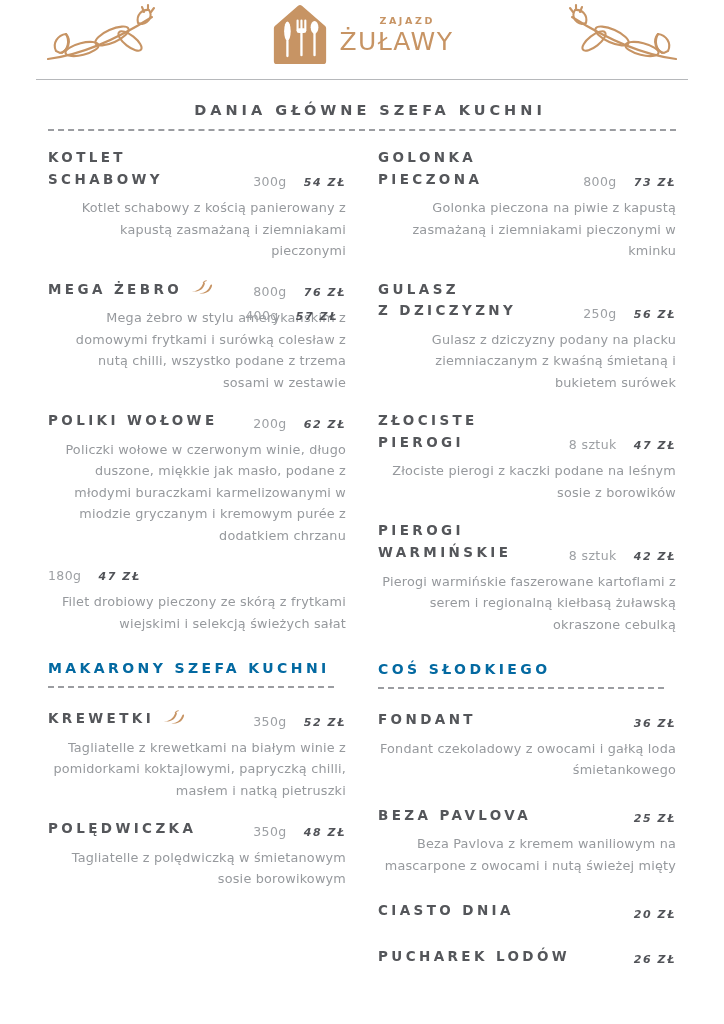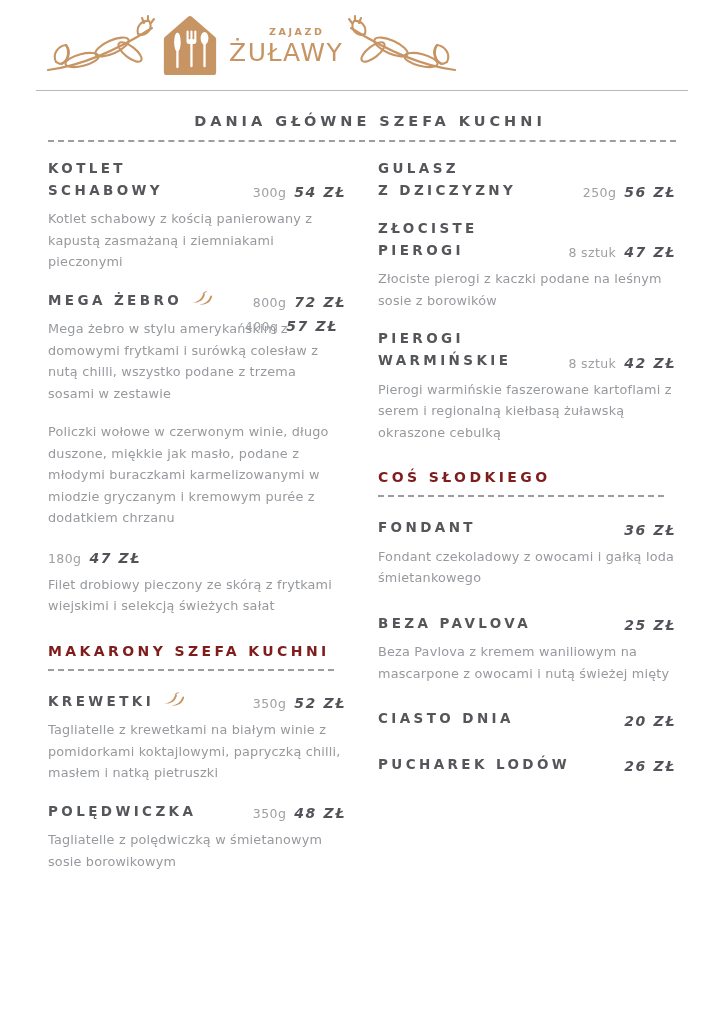--- a/index.html
+++ b/index.html
@@ -4,47 +4,47 @@
 <style>
   * { box-sizing: border-box; }
   html,body { margin:0; padding:0; }
   body {
     width:724px; height:1024px; overflow:hidden;
     background:#ffffff;
     font-family:"DejaVu Sans", sans-serif;
     display:flex; flex-direction:column;
   }
   
-  .header { display:flex; align-items:center; justify-content:flex-start; padding:12px 42px 4px; }
+  .header { display:flex; align-items:center; justify-content:space-between; padding:1px 42px 4px; }
   .ornament svg { display:block; }
   .ornament.right { transform:scaleX(-1); }
   .logo { display:flex; align-items:center; gap:9px; }
   .logo-text { color:#c79464; line-height:1; }
   .logo-top { font-size:9.5px; font-weight:bold; letter-spacing:2.6px; padding-left:40px; margin-bottom:3px; }
   .logo-main { font-size:25px; font-weight:normal; letter-spacing:1.5px; }
   .divider { border-top:1.5px solid #b6b8bb; margin:6px 36px 0; }
 
   
   .main-heading { text-align:center; font-weight:bold; font-size:14.5px; letter-spacing:4px; color:#54565a; margin-top:22px;margin-left:16px; }
   .dash-full { border-top:2px dashed #9b9da1; margin:11px 48px 0; }
-  .sub-head { font-weight:bold; font-size:14px; letter-spacing:3.4px; color:#7f1d1d; margin-top:26px; }
+  .sub-head { font-weight:bold; font-size:14px; letter-spacing:3.4px; color:#0369a1; margin-top:26px; }
   .dash-col { border-top:2px dashed #9b9da1; margin:10px 0 20px; width:96%; }
 
   
   .content { flex:1; display:flex; gap:32px; padding:16px 48px 0; }
   .col { flex:1; min-width:0; }
   .item { position:relative; margin-bottom:17px; }
   .head { display:flex; justify-content:space-between; align-items:flex-end; }
   .title-row { display:flex; align-items:center; gap:9px; }
   .title { white-space:pre-line; font-weight:bold; font-size:13.5px; letter-spacing:3.4px; color:#54565a; line-height:1.6; }
   .prices { text-align:right; white-space:nowrap; padding-top:2px; }
   .portion { color:#9da0a4; font-size:12.5px; letter-spacing:0.4px; }
-  .price { color:#515358; font-weight:bold; font-style:italic; font-size:14px; letter-spacing:1.6px; margin-left:8px; }
+  .price { color:#515358; font-weight:bold; font-style:italic; font-size:11px; letter-spacing:1.6px; margin-left:17px; }
   .price-extra { position:absolute; right:8px; top:24px; }
-  .desc { color:#96999d; font-size:12.8px; line-height:1.68; margin-top:7px; letter-spacing:0.2px; }
+  .desc { color:#96999d; font-size:12.8px; line-height:1.68; margin-top:7px; letter-spacing:0.2px;text-align:right; }
   .sweet-gap { margin-bottom:24px; }
 
   .chili { flex:0 0 auto; }
 </style>
 </head>
 <body>
 
 <div class="header">
   <div class="ornament left">
     <svg width="118" height="68" viewBox="0 0 118 68" fill="none" stroke="#c79464" stroke-width="2.1" stroke-linecap="round">
@@ -116,30 +116,36 @@
           <div class="title">MEGA ŻEBRO</div>
           <span class="chili">
             <svg width="25" height="16" viewBox="0 0 26 16" fill="#c79464">
               <path d="M1 12.5 C6 12.8 10.6 10 12.6 4.2 C13 2.8 14.7 3 14.4 4.5 C13.4 9.8 7.8 13.8 1 12.5 Z"></path>
               <path d="M8.5 14.6 C13.5 14.9 18.1 12.1 20.1 6.3 C20.5 4.9 22.2 5.1 21.9 6.6 C20.9 11.9 15.3 15.9 8.5 14.6 Z"></path>
               <path d="M12.8 3.6 q0.8 -2 3 -2.2" stroke="#c79464" stroke-width="1.1" fill="none" stroke-linecap="round"></path>
             </svg>
           </span>
         </div>
         <div class="prices">
-          <span class="portion">800g</span><span class="price">72 ZŁ</span>
+          <span class="portion">800g</span><span class="price">76 ZŁ</span>
         </div>
       </div>
       <div class="prices price-extra">
         <span class="portion">400g</span><span class="price">57 ZŁ</span>
       </div>
       <div class="desc">Mega żebro w stylu amerykańskim z domowymi frytkami i surówką colesław z nutą chilli, wszystko podane z trzema sosami w zestawie</div>
     </div>
 
     <div class="item">
+      <div class="head">
+        <div class="title">POLIKI WOŁOWE</div>
+        <div class="prices">
+          <span class="portion">200g</span><span class="price">62 ZŁ</span>
+        </div>
+      </div>
       <div class="desc">Policzki wołowe w czerwonym winie, długo duszone, miękkie jak masło, podane z młodymi buraczkami karmelizowanymi w miodzie gryczanym i kremowym purée z dodatkiem chrzanu</div>
     </div>
 
     <div class="item">
       <div class="head">
         <div class="prices">
           <span class="portion">180g</span><span class="price">47 ZŁ</span>
         </div>
       </div>
       <div class="desc">Filet drobiowy pieczony ze skórą z frytkami wiejskimi i selekcją świeżych sałat</div>
@@ -173,29 +179,40 @@
         <div class="prices">
           <span class="portion">350g</span><span class="price">48 ZŁ</span>
         </div>
       </div>
       <div class="desc">Tagliatelle z polędwiczką w śmietanowym sosie borowikowym</div>
     </div>
   </div>
 
   <div class="col">
 
+    <div class="item">
+      <div class="head">
+        <div class="title">GOLONKA
+PIECZONA</div>
+        <div class="prices">
+          <span class="portion">800g</span><span class="price">73 ZŁ</span>
+        </div>
+      </div>
+      <div class="desc">Golonka pieczona na piwie z kapustą zasmażaną i ziemniakami pieczonymi w kminku</div>
+    </div>
 
     <div class="item">
       <div class="head">
         <div class="title">GULASZ
 Z DZICZYZNY</div>
         <div class="prices">
           <span class="portion">250g</span><span class="price">56 ZŁ</span>
         </div>
       </div>
+      <div class="desc">Gulasz z dziczyzny podany na placku ziemniaczanym z kwaśną śmietaną i bukietem surówek</div>
     </div>
 
     <div class="item">
       <div class="head">
         <div class="title">ZŁOCISTE
 PIEROGI</div>
         <div class="prices">
           <span class="portion">8 sztuk</span><span class="price">47 ZŁ</span>
         </div>
       </div>

